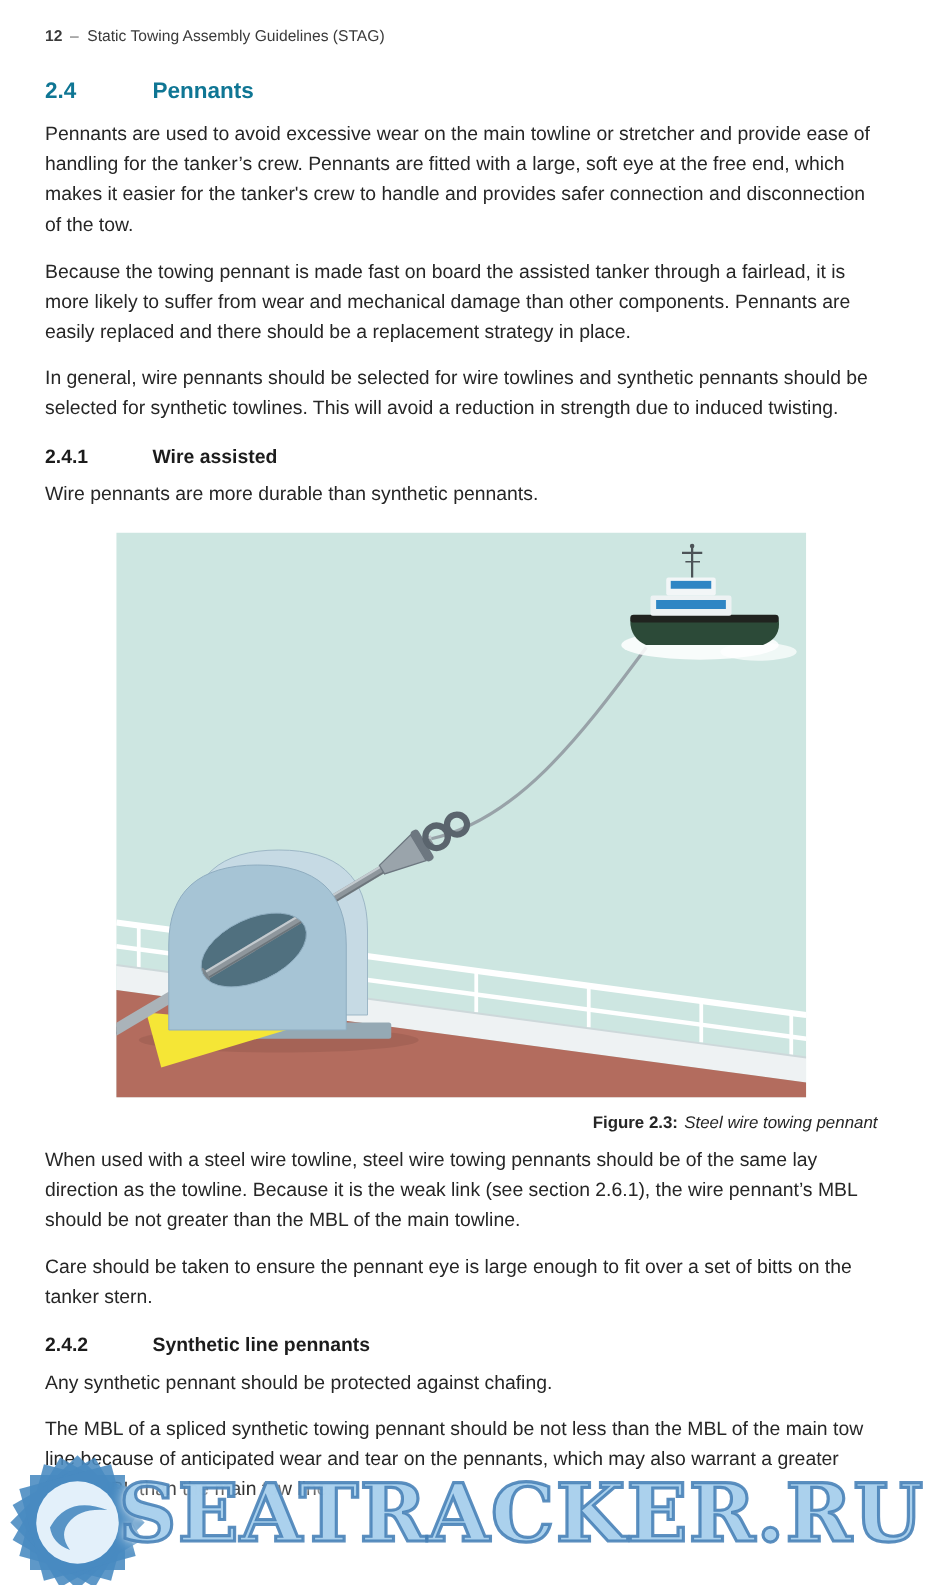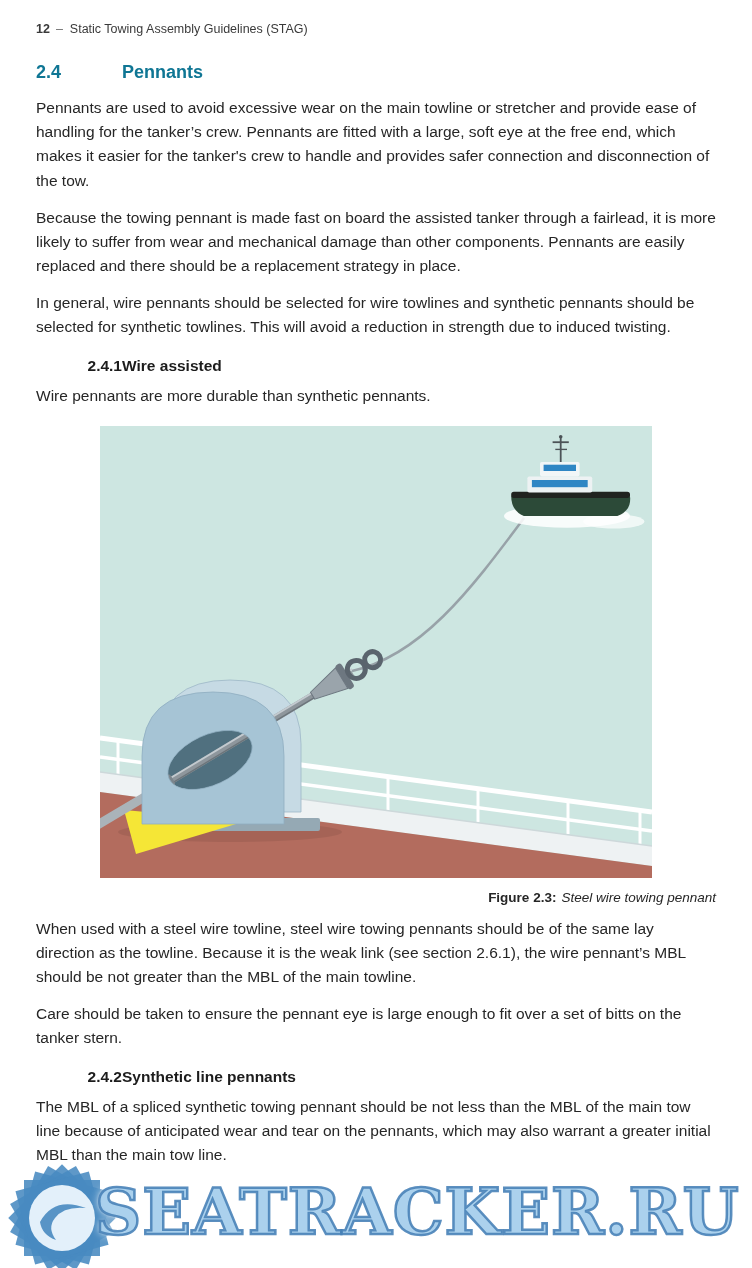--- a/index.html
+++ b/index.html
@@ -6,21 +6,21 @@
   html, body { margin: 0; padding: 0; background: #ffffff; }
 
   .page {
     position: relative;
     width: 752px;
     height: 1268px;
     background: #ffffff;
     font-family: "Liberation Sans", sans-serif;
     color: #262626;
     overflow: hidden;
-    padding: 22px 36px 0 36px;
+    padding: 22px 50px 0 36px;
   }
 
   .doc-header { font-size: 12.5px; color: #3a3a3a; margin-bottom: 26px; }
   .doc-header .pg-num { font-weight: 700; }
   .doc-header .pg-dash { margin: 0 7px 0 6px; color: #6a6a6a; }
 
   .sec-heading {
     display: flex;
     margin: 0 0 13px 0;
     font-size: 18px;
@@ -31,21 +31,21 @@
 
   .body-p { margin: 0 0 13px 0; font-size: 15.5px; line-height: 1.56; color: #262626; }
 
   .sub-heading {
     display: flex;
     margin: 17px 0 9px 0;
     font-size: 15.5px;
     font-weight: 700;
     color: #1c1c1c;
   }
-  .sub-heading .sub-num { flex: 0 0 86px; width: 86px; text-align: right; }
+  .sub-heading .sub-num { flex: 0 0 86px; width: 86px; }
 
   figure.fig { margin: 18px 0 12px 0; }
   .fig .illustration { display: block; margin: 0 auto; }
   figcaption { margin-top: 12px; text-align: right; font-size: 13.5px; color: #262626; }
   figcaption .fig-label { font-weight: 700; }
   figcaption .fig-text { font-style: italic; margin-left: 5px; }
 
   .watermark {
     position: absolute;
     left: 0; bottom: 0;
@@ -166,20 +166,21 @@
   </figure>
 
   <p class="body-p">When used with a steel wire towline, steel wire towing pennants should be of the same lay direction as the towline. Because it is the weak link (see section 2.6.1), the wire pennant’s MBL should be not greater than the MBL of the main towline.</p>
   <p class="body-p">Care should be taken to ensure the pennant eye is large enough to fit over a set of bitts on the tanker stern.</p>
 
   <h2 class="sub-heading">
     <span class="sub-num">2.4.2</span>
     <span>Synthetic line pennants</span>
   </h2>
 
+  <p class="body-p">Any synthetic pennant should be protected against chafing.</p>
   <p class="body-p">The MBL of a spliced synthetic towing pennant should be not less than the MBL of the main tow line because of anticipated wear and tear on the pennants, which may also warrant a greater initial MBL than the main tow line.</p>
 
   <div class="watermark">
     <svg class="wm-logo" width="116" height="116" viewBox="0 0 116 116">
       <g fill="rgba(72,138,192,0.88)">
         <rect x="20" y="20" width="76" height="76"></rect>
         <rect x="20" y="20" width="76" height="76" transform="rotate(15 58 58)"></rect>
         <rect x="20" y="20" width="76" height="76" transform="rotate(30 58 58)"></rect>
         <rect x="20" y="20" width="76" height="76" transform="rotate(45 58 58)"></rect>
         <rect x="20" y="20" width="76" height="76" transform="rotate(60 58 58)"></rect>

